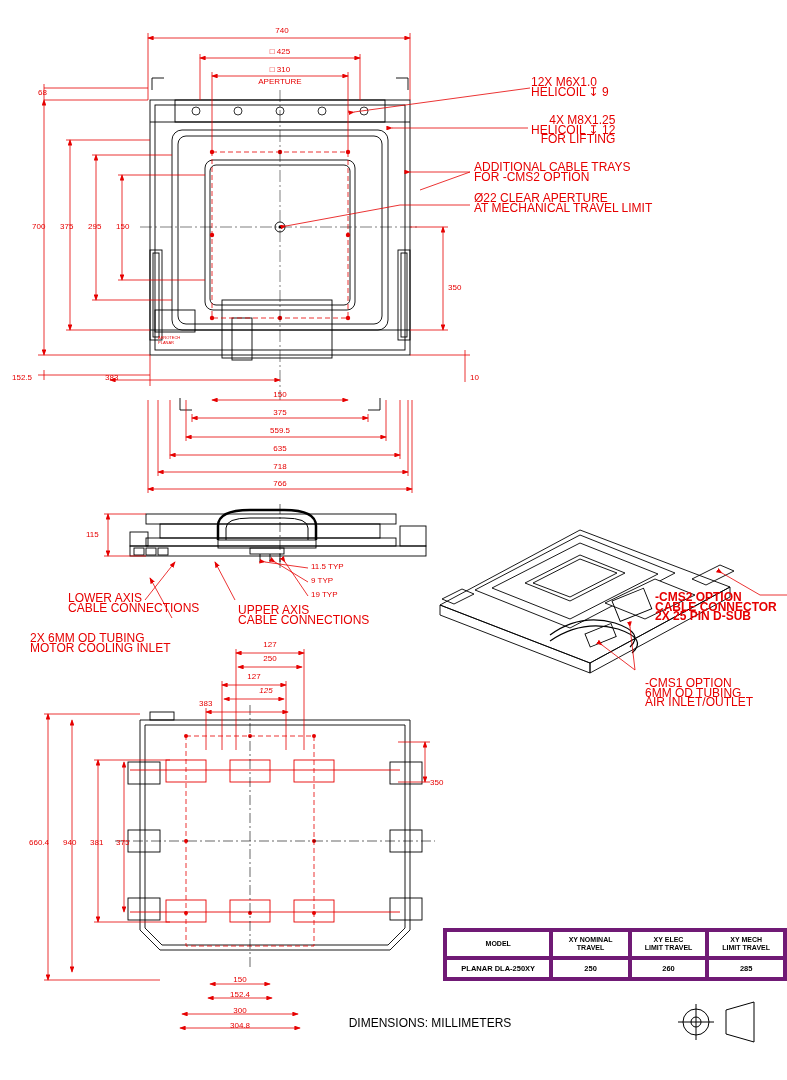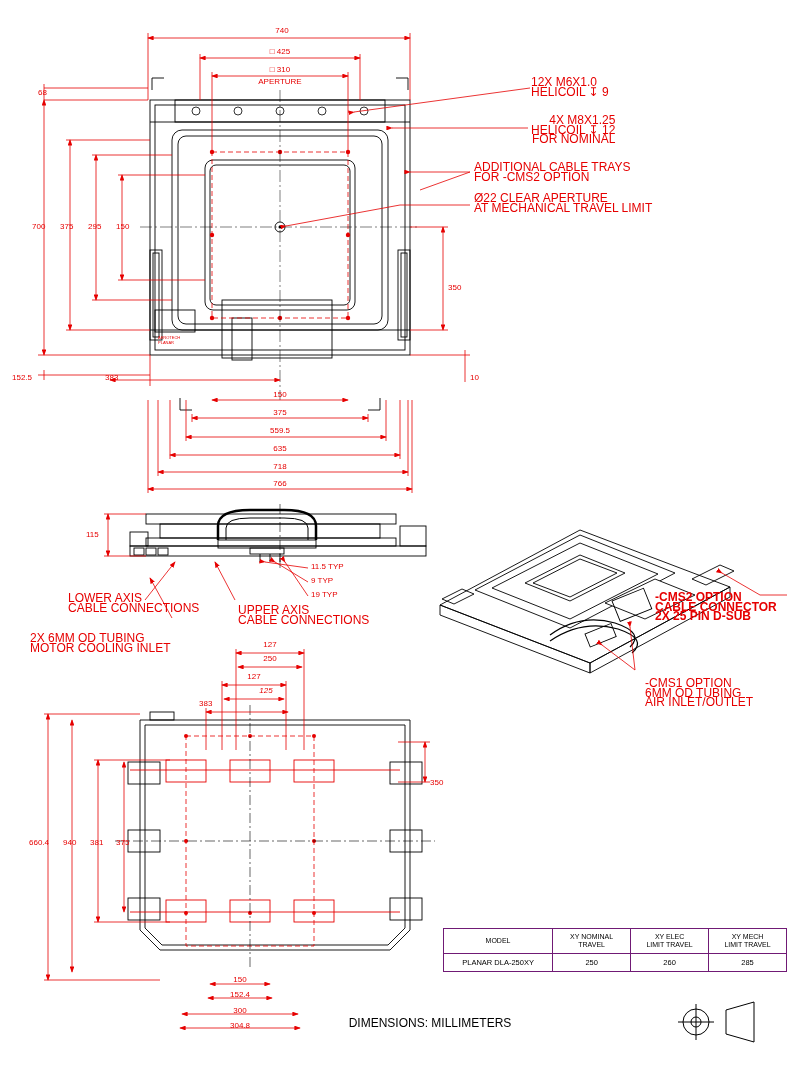--- a/index.html
+++ b/index.html
@@ -6,21 +6,21 @@
   body{width:787px;height:1080px;position:relative;font-family:"Liberation Sans",sans-serif;overflow:hidden;}
   .sheet{position:absolute;left:0;top:0;width:787px;height:1080px;}
   .abs{position:absolute;}
   
   .dim{color:#e60000;font-size:8px;line-height:9px;white-space:nowrap;font-family:"Liberation Sans",sans-serif;}
   .dimc{color:#e60000;font-size:8px;line-height:9px;white-space:nowrap;text-align:center;}
   .note{color:#e60000;font-size:12px;line-height:9.5px;white-space:nowrap;}
   .blkc{color:#000;font-size:12px;line-height:10px;text-align:center;white-space:nowrap;}
   svg{display:block;overflow:visible;}
   table.specs{border-collapse:collapse;font-size:7.5px;color:#000;}
-  table.specs td,table.specs th{border:1px solid #701a75;padding:4px 6px;text-align:center;font-weight:normal;}
+  table.specs td,table.specs th{border:4px solid #701a75;padding:4px 6px;text-align:center;font-weight:bold;}
   table.specs th{font-size:7px;line-height:8px;}
   .logo{font-size:4px;color:#e60000;line-height:4.5px;}
 </style>
 </head>
 <body>
 
 <div class="sheet">
 
   <svg class="abs" style="left:0;top:0;" width="500" height="500">
     <g stroke="#000" fill="none" stroke-width="0.9">
@@ -199,21 +199,21 @@
   <div class="abs dimc" style="left:250px;top:462px;width:60px;">718</div>
   <div class="abs dimc" style="left:250px;top:479px;width:60px;">766</div>
 
   <div class="abs note" style="left:531px;top:78px;">
     <div>12X M6X1.0</div>
     <div>HELICOIL ↧ 9</div>
   </div>
   <div class="abs note" style="left:531px;top:116px;text-align:right;">
     <div>4X M8X1.25</div>
     <div>HELICOIL ↧ 12</div>
-    <div>FOR NOMINAL</div>
+    <div>FOR LIFTING</div>
   </div>
   <div class="abs note" style="left:474px;top:163px;">
     <div>ADDITIONAL CABLE TRAYS</div>
     <div>FOR -CMS2 OPTION</div>
   </div>
   <div class="abs note" style="left:474px;top:194px;">
     <div>Ø22 CLEAR APERTURE</div>
     <div>AT MECHANICAL TRAVEL LIMIT</div>
   </div>
 

